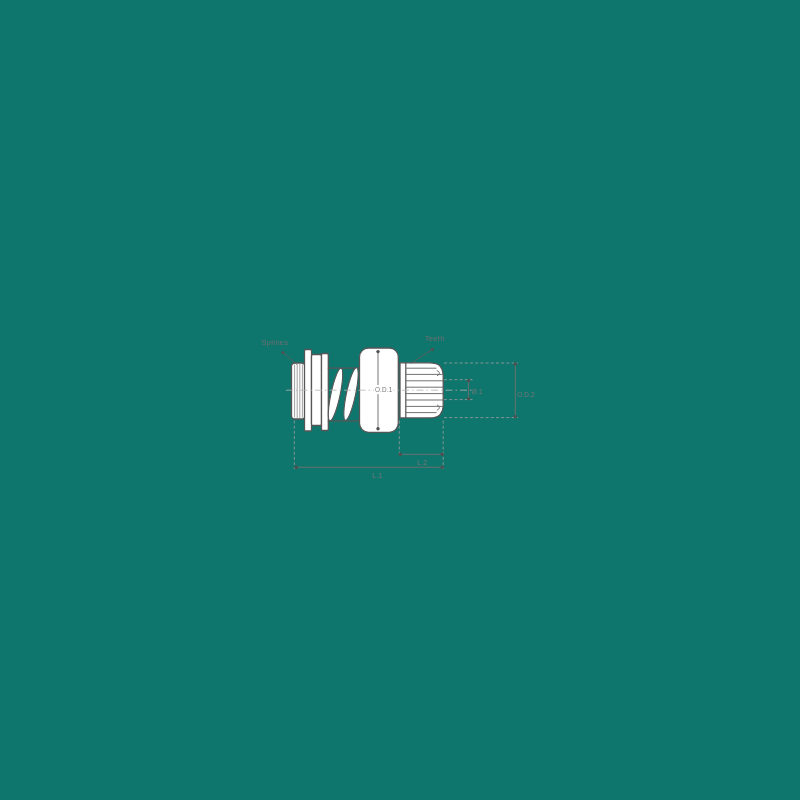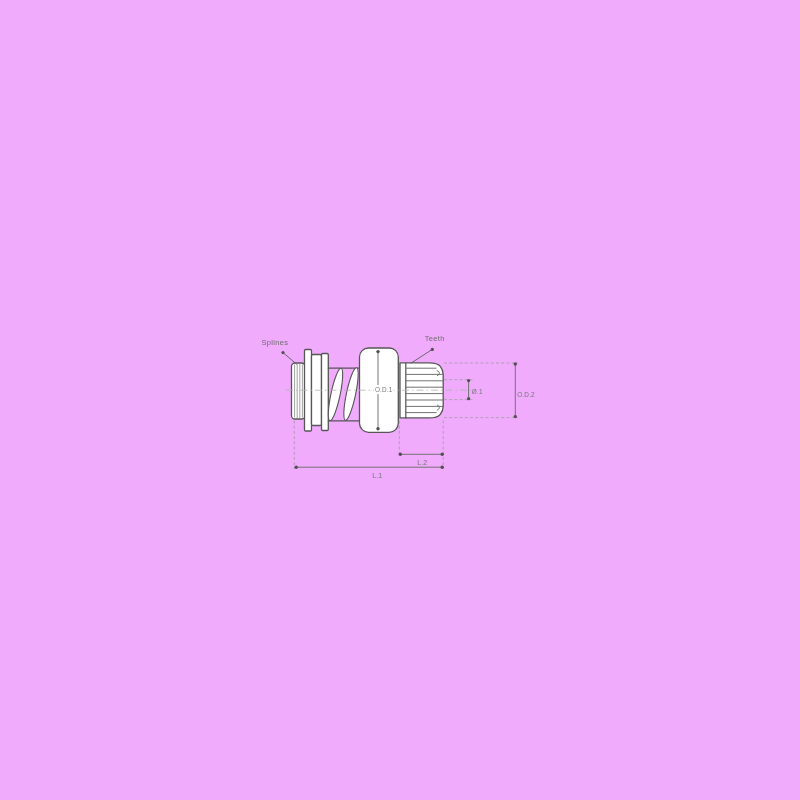--- a/index.html
+++ b/index.html
@@ -7,21 +7,21 @@
     padding: 0;
     width: 800px;
     height: 800px;
     background: #ffffff;
     font-family: "Liberation Sans", sans-serif;
   }
   .page {
     position: relative;
     width: 800px;
     height: 800px;
-    background: #f0abfc;
+    background: #0f766e;
     overflow: hidden;
   }
   svg { display: block; }
 
   
   .outline {
     fill: #ffffff;
     stroke: #565656;
     stroke-width: 1.3;
     stroke-linejoin: round;

